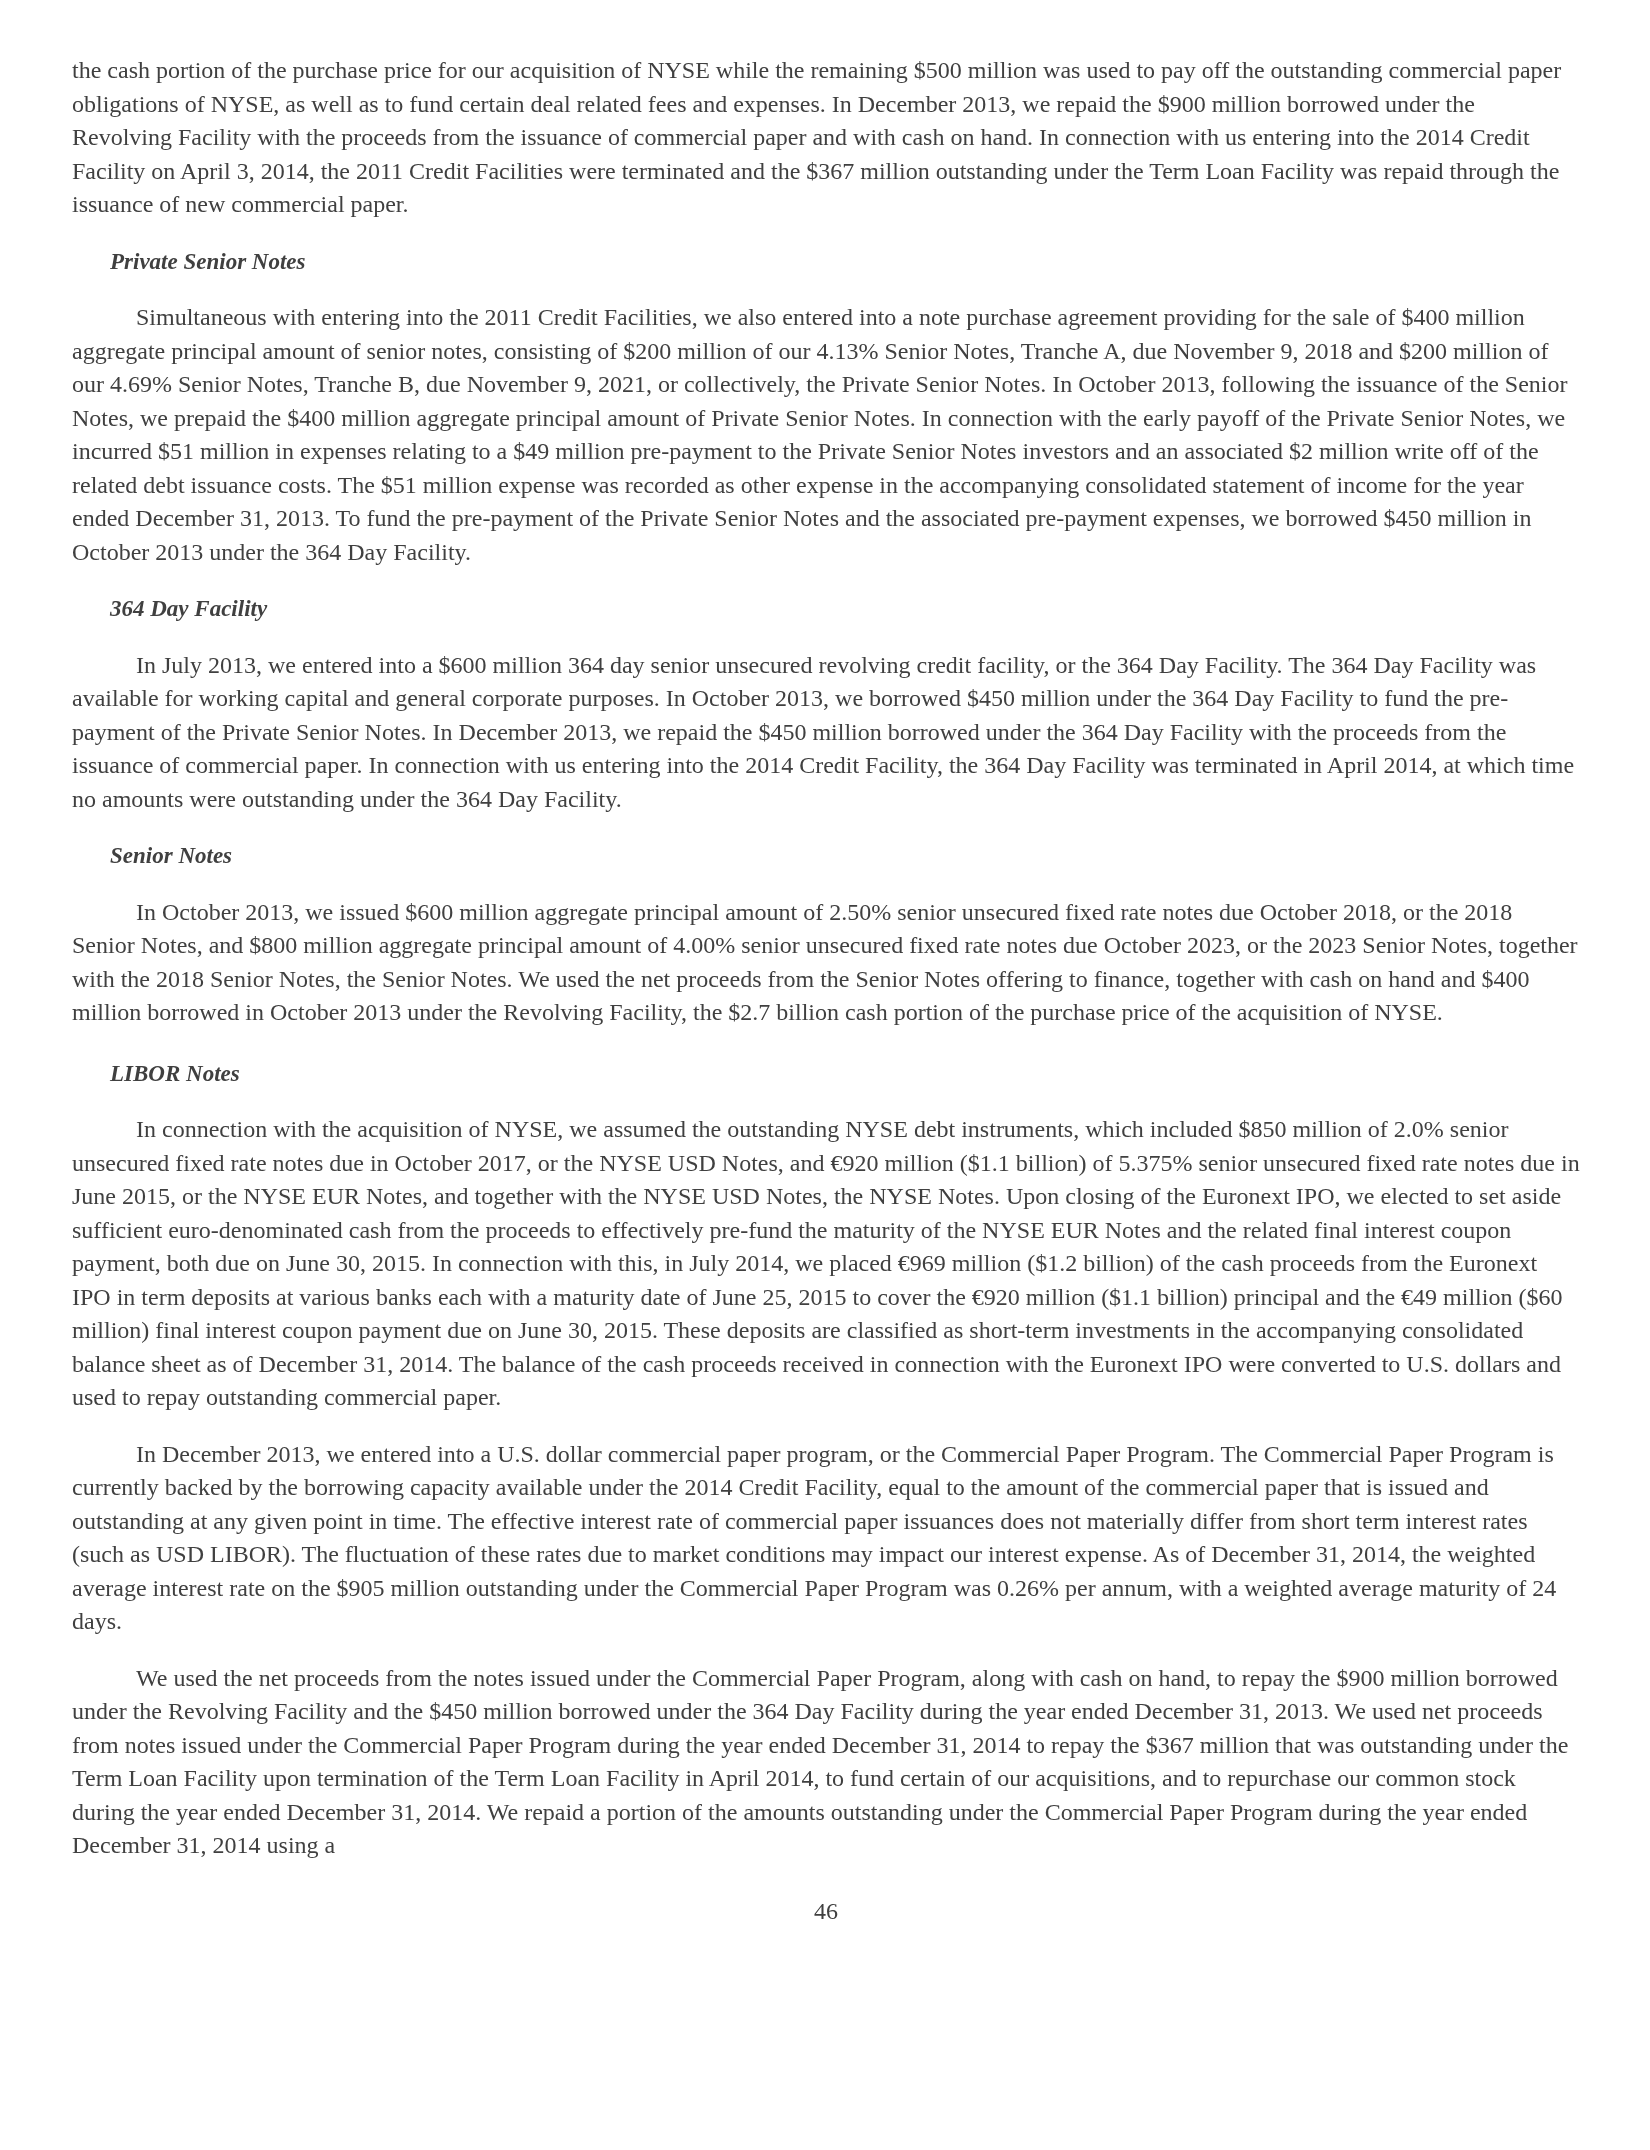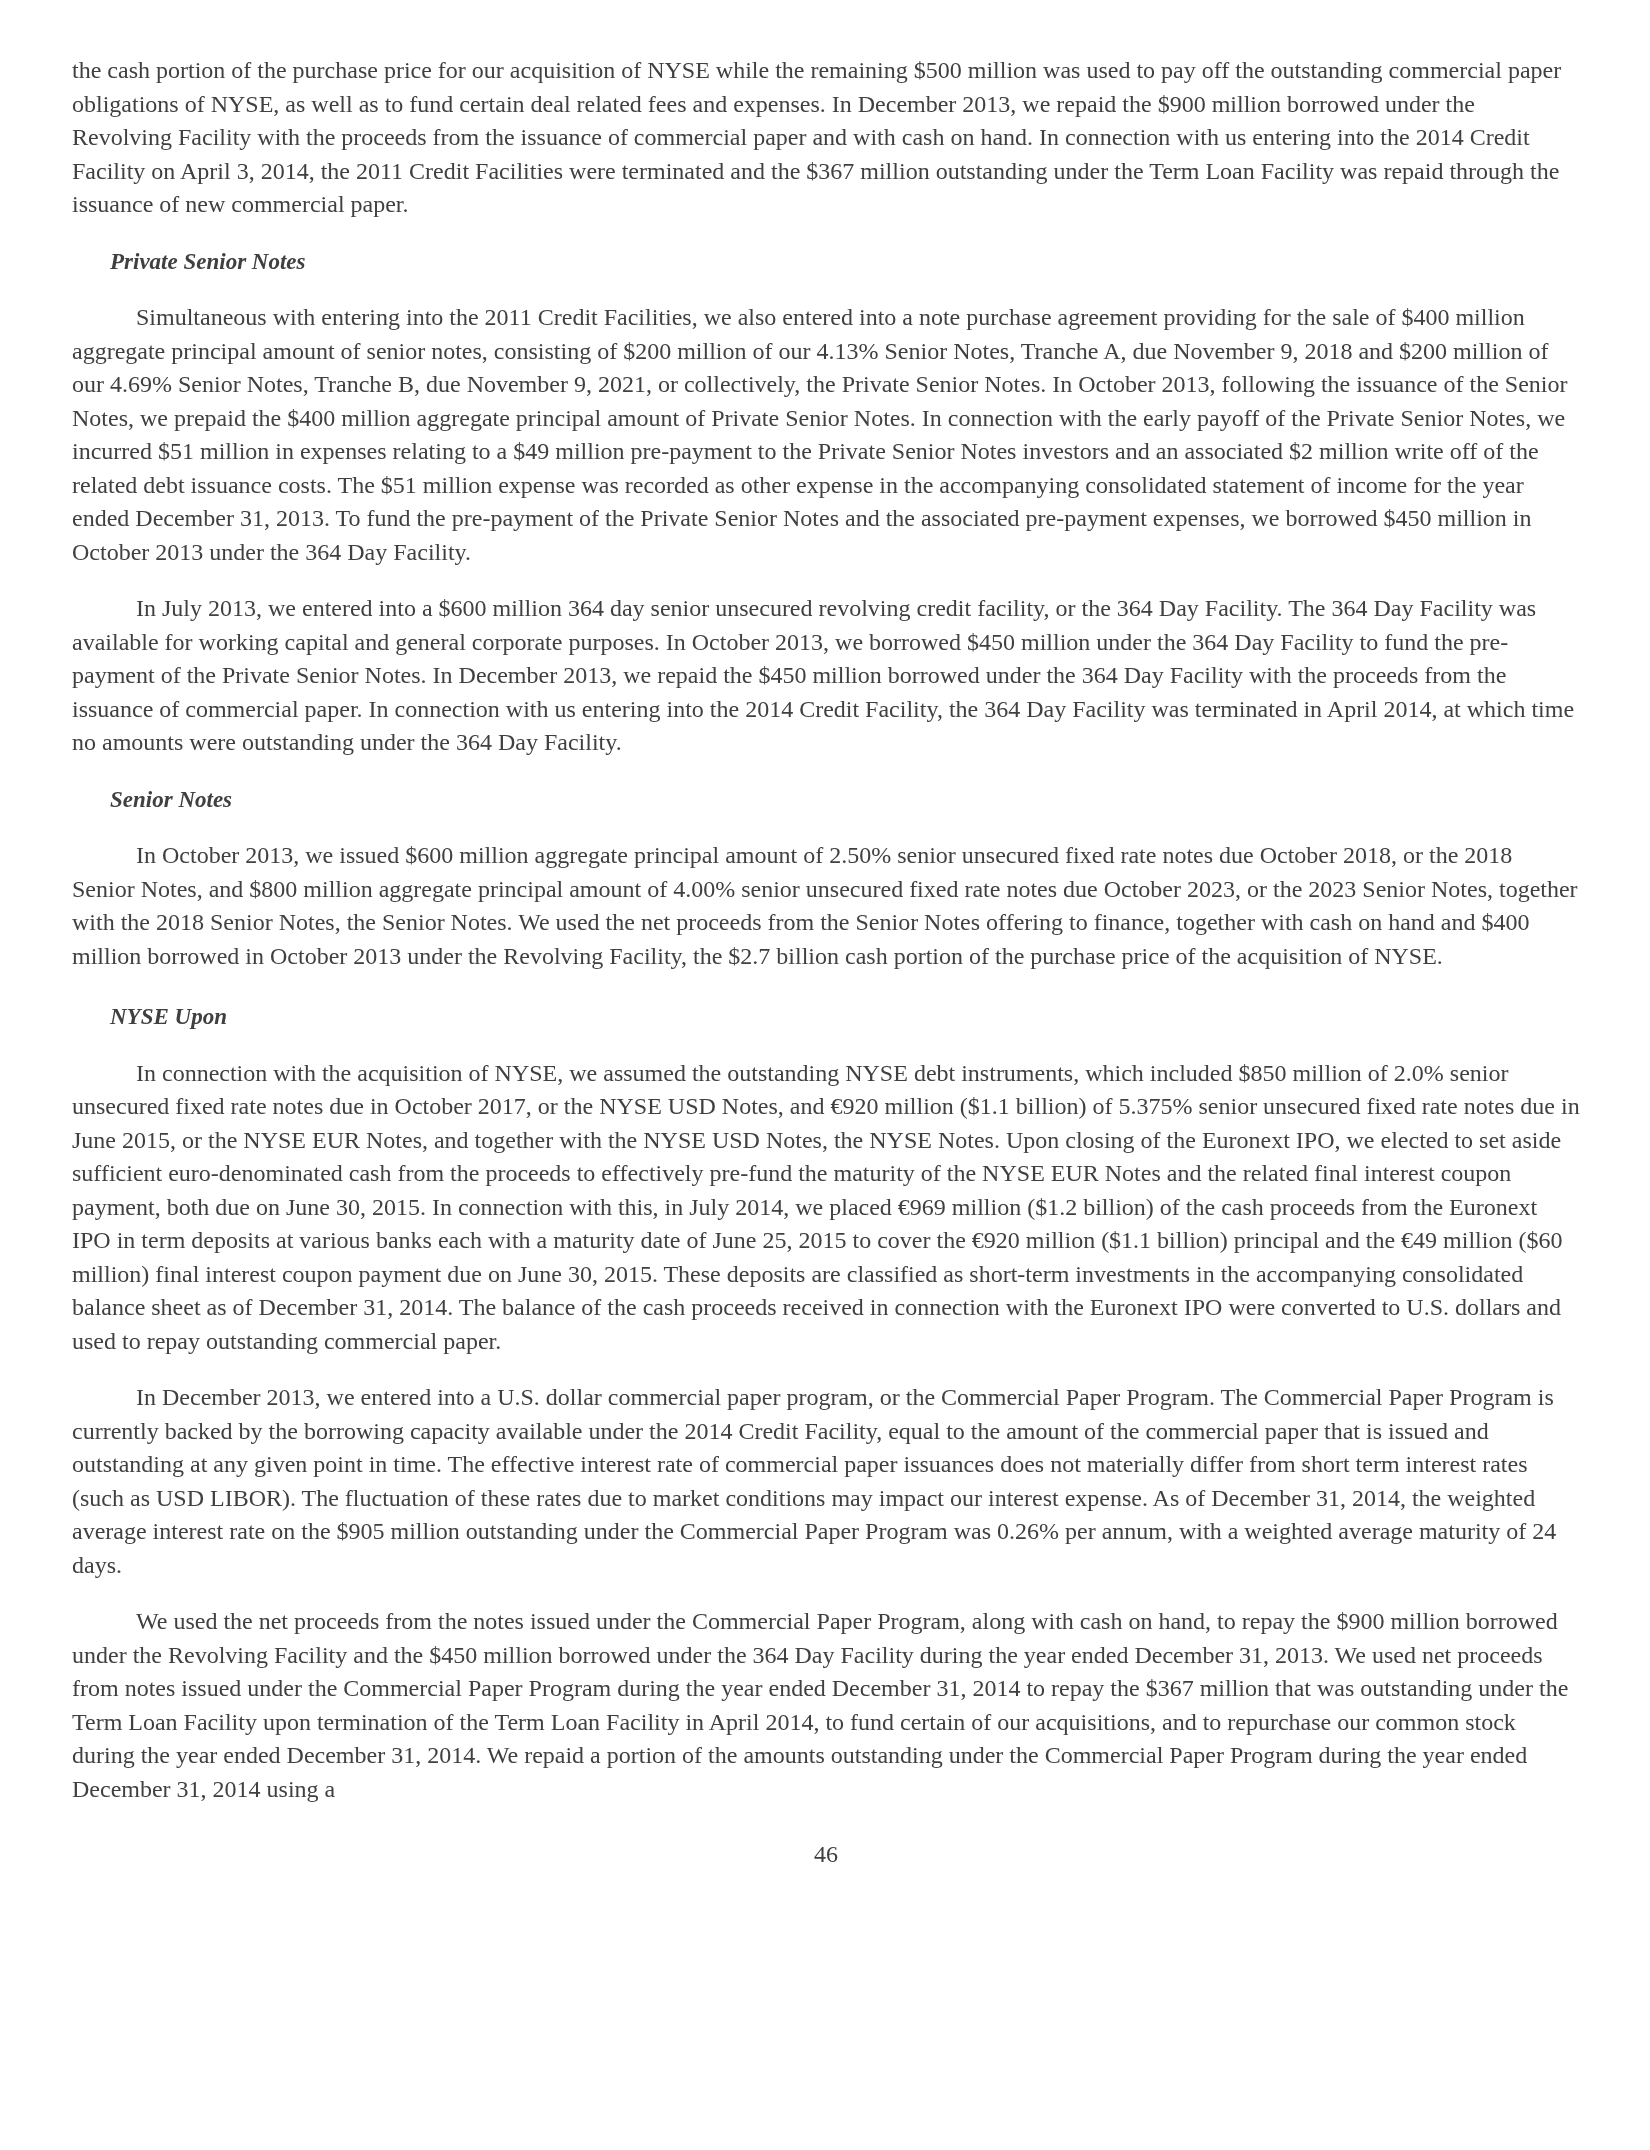--- a/index.html
+++ b/index.html
@@ -47,28 +47,29 @@
 <body>
 
 <div class="page">
 
   <p class="para no-indent">the cash portion of the purchase price for our acquisition of NYSE while the remaining $500 million was used to pay off the outstanding commercial paper obligations of NYSE, as well as to fund certain deal related fees and expenses. In December 2013, we repaid the $900 million borrowed under the Revolving Facility with the proceeds from the issuance of commercial paper and with cash on hand. In connection with us entering into the 2014 Credit Facility on April 3, 2014, the 2011 Credit Facilities were terminated and the $367 million outstanding under the Term Loan Facility was repaid through the issuance of new commercial paper.</p>
 
   <h3 class="heading">Private Senior Notes</h3>
 
   <p class="para">Simultaneous with entering into the 2011 Credit Facilities, we also entered into a note purchase agreement providing for the sale of $400 million aggregate principal amount of senior notes, consisting of $200 million of our 4.13% Senior Notes, Tranche A, due November 9, 2018 and $200 million of our 4.69% Senior Notes, Tranche B, due November 9, 2021, or collectively, the Private Senior Notes. In October 2013, following the issuance of the Senior Notes, we prepaid the $400 million aggregate principal amount of Private Senior Notes. In connection with the early payoff of the Private Senior Notes, we incurred $51 million in expenses relating to a $49 million pre-payment to the Private Senior Notes investors and an associated $2 million write off of the related debt issuance costs. The $51 million expense was recorded as other expense in the accompanying consolidated statement of income for the year ended December 31, 2013. To fund the pre-payment of the Private Senior Notes and the associated pre-payment expenses, we borrowed $450 million in October 2013 under the 364 Day Facility.</p>
 
+  <h3 class="heading">364 Day Facility</h3>
 
   <p class="para">In July 2013, we entered into a $600 million 364 day senior unsecured revolving credit facility, or the 364 Day Facility. The 364 Day Facility was available for working capital and general corporate purposes. In October 2013, we borrowed $450 million under the 364 Day Facility to fund the pre-payment of the Private Senior Notes. In December 2013, we repaid the $450 million borrowed under the 364 Day Facility with the proceeds from the issuance of commercial paper. In connection with us entering into the 2014 Credit Facility, the 364 Day Facility was terminated in April 2014, at which time no amounts were outstanding under the 364 Day Facility.</p>
 
   <h3 class="heading">Senior Notes</h3>
 
   <p class="para">In October 2013, we issued $600 million aggregate principal amount of 2.50% senior unsecured fixed rate notes due October 2018, or the 2018 Senior Notes, and $800 million aggregate principal amount of 4.00% senior unsecured fixed rate notes due October 2023, or the 2023 Senior Notes, together with the 2018 Senior Notes, the Senior Notes. We used the net proceeds from the Senior Notes offering to finance, together with cash on hand and $400 million borrowed in October 2013 under the Revolving Facility, the $2.7 billion cash portion of the purchase price of the acquisition of NYSE.</p>
 
-  <h3 class="heading extra-gap">NYSE Upon</h3>
+  <h3 class="heading extra-gap">LIBOR Notes</h3>
 
   <p class="para">In connection with the acquisition of NYSE, we assumed the outstanding NYSE debt instruments, which included $850 million of 2.0% senior unsecured fixed rate notes due in October 2017, or the NYSE USD Notes, and €920 million ($1.1 billion) of 5.375% senior unsecured fixed rate notes due in June 2015, or the NYSE EUR Notes, and together with the NYSE USD Notes, the NYSE Notes. Upon closing of the Euronext IPO, we elected to set aside sufficient euro-denominated cash from the proceeds to effectively pre-fund the maturity of the NYSE EUR Notes and the related final interest coupon payment, both due on June 30, 2015. In connection with this, in July 2014, we placed €969 million ($1.2 billion) of the cash proceeds from the Euronext IPO in term deposits at various banks each with a maturity date of June 25, 2015 to cover the €920 million ($1.1 billion) principal and the €49 million ($60 million) final interest coupon payment due on June 30, 2015. These deposits are classified as short-term investments in the accompanying consolidated balance sheet as of December 31, 2014. The balance of the cash proceeds received in connection with the Euronext IPO were converted to U.S. dollars and used to repay outstanding commercial paper.</p>
 
 
   <p class="para">In December 2013, we entered into a U.S. dollar commercial paper program, or the Commercial Paper Program. The Commercial Paper Program is currently backed by the borrowing capacity available under the 2014 Credit Facility, equal to the amount of the commercial paper that is issued and outstanding at any given point in time. The effective interest rate of commercial paper issuances does not materially differ from short term interest rates (such as USD LIBOR). The fluctuation of these rates due to market conditions may impact our interest expense. As of December 31, 2014, the weighted average interest rate on the $905 million outstanding under the Commercial Paper Program was 0.26% per annum, with a weighted average maturity of 24 days.</p>
 
   <p class="para">We used the net proceeds from the notes issued under the Commercial Paper Program, along with cash on hand, to repay the $900 million borrowed under the Revolving Facility and the $450 million borrowed under the 364 Day Facility during the year ended December 31, 2013. We used net proceeds from notes issued under the Commercial Paper Program during the year ended December 31, 2014 to repay the $367 million that was outstanding under the Term Loan Facility upon termination of the Term Loan Facility in April 2014, to fund certain of our acquisitions, and to repurchase our common stock during the year ended December 31, 2014. We repaid a portion of the amounts outstanding under the Commercial Paper Program during the year ended December 31, 2014 using a</p>
 
   <div class="page-number">46</div>
 

